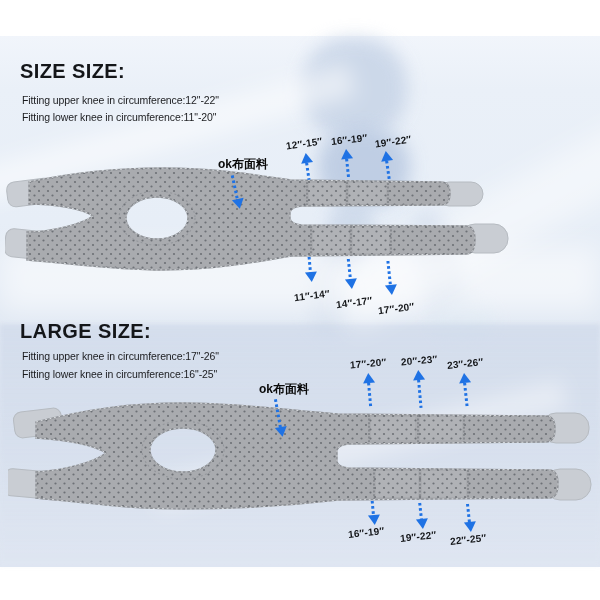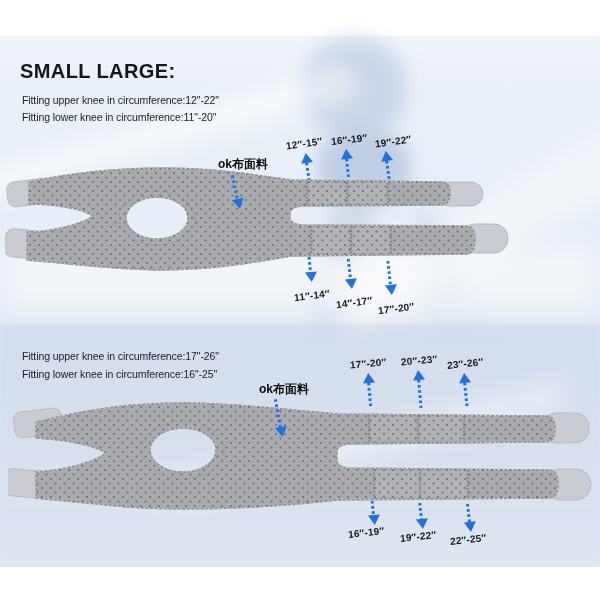--- a/index.html
+++ b/index.html
@@ -50,21 +50,21 @@
   <div class="blob" style="left:325px;top:196px;width:46px;height:80px;background:#cdd9ea;filter:blur(8px);opacity:.85;transform:rotate(14deg);"></div>
   <div class="blob" style="left:308px;top:262px;width:40px;height:72px;background:#d6e0ee;filter:blur(8px);opacity:.8;transform:rotate(6deg);"></div>
   <div class="blob" style="left:416px;top:212px;width:44px;height:108px;background:#cbd7e9;filter:blur(9px);opacity:.8;transform:rotate(-13deg);"></div>
   <div class="blob" style="left:430px;top:298px;width:66px;height:44px;background:#dde7f2;filter:blur(8px);opacity:.9;border-radius:50%;"></div>
   <div class="blob" style="left:0;top:246px;width:600px;height:66px;background:rgba(255,255,255,.55);filter:blur(14px);border-radius:0;"></div>
   <div class="blob" style="left:0;top:324px;width:600px;height:243px;background:linear-gradient(180deg,rgba(198,209,229,.45),rgba(225,232,243,.2));filter:blur(2px);border-radius:0;"></div>
   <div class="blob" style="left:-60px;top:120px;width:420px;height:34px;background:rgba(255,255,255,.5);filter:blur(10px);transform:rotate(-16deg);border-radius:0;"></div>
   <div class="blob" style="left:320px;top:180px;width:400px;height:60px;background:rgba(255,255,255,.45);filter:blur(12px);transform:rotate(-28deg);border-radius:0;"></div>
   <div class="blob" style="left:150px;top:430px;width:420px;height:30px;background:rgba(255,255,255,.4);filter:blur(10px);transform:rotate(-14deg);border-radius:0;"></div>
 
-  <div class="size-heading" style="left:20px;top:61px">SMALL LARGE:</div>
+  <div class="size-heading" style="left:20px;top:61px">SIZE SIZE:</div>
   <div class="fit-line" style="left:22px;top:95px">Fitting upper knee in circumference:12"-22"</div>
   <div class="fit-line" style="left:22px;top:112px">Fitting lower knee in circumference:11"-20"</div>
 
   <svg class="brace" style="left:5px;top:166px" width="505" height="108" viewBox="0 0 505 108">
     <defs>
       <pattern id="dotsS" width="9" height="9" patternUnits="userSpaceOnUse">
         <circle class="dot" cx="2.5" cy="2.5" r="1.1"></circle>
         <circle class="dot" cx="7" cy="7" r="1.1"></circle>
       </pattern>
     </defs>
@@ -99,20 +99,21 @@
   <div class="arr up" style="left:345px;top:158px;height:21px;transform:rotate(-6deg)"></div>
   <div class="arr up" style="left:385px;top:160px;height:21px;transform:rotate(-8deg)"></div>
 
   <div class="mlabel" style="left:294px;top:291px;transform:rotate(-7deg)">11″-14″</div>
   <div class="mlabel" style="left:336px;top:298px;transform:rotate(-7deg)">14″-17″</div>
   <div class="mlabel" style="left:378px;top:304px;transform:rotate(-7deg)">17″-20″</div>
   <div class="arr down" style="left:309px;top:256px;height:17px;transform:rotate(-5deg)"></div>
   <div class="arr down" style="left:349px;top:258px;height:22px;transform:rotate(-6deg)"></div>
   <div class="arr down" style="left:389px;top:260px;height:26px;transform:rotate(-6deg)"></div>
 
+  <div class="size-heading" style="left:20px;top:321px">LARGE SIZE:</div>
   <div class="fit-line" style="left:22px;top:351px">Fitting upper knee in circumference:17"-26"</div>
   <div class="fit-line" style="left:22px;top:369px">Fitting lower knee in circumference:16"-25"</div>
 
   <svg class="brace" style="left:8px;top:400px" width="584" height="112" viewBox="0 0 584 112">
     <defs>
       <pattern id="dotsL" width="9" height="9" patternUnits="userSpaceOnUse">
         <circle class="dot" cx="2.5" cy="2.5" r="1.1"></circle>
         <circle class="dot" cx="7" cy="7" r="1.1"></circle>
       </pattern>
     </defs>

